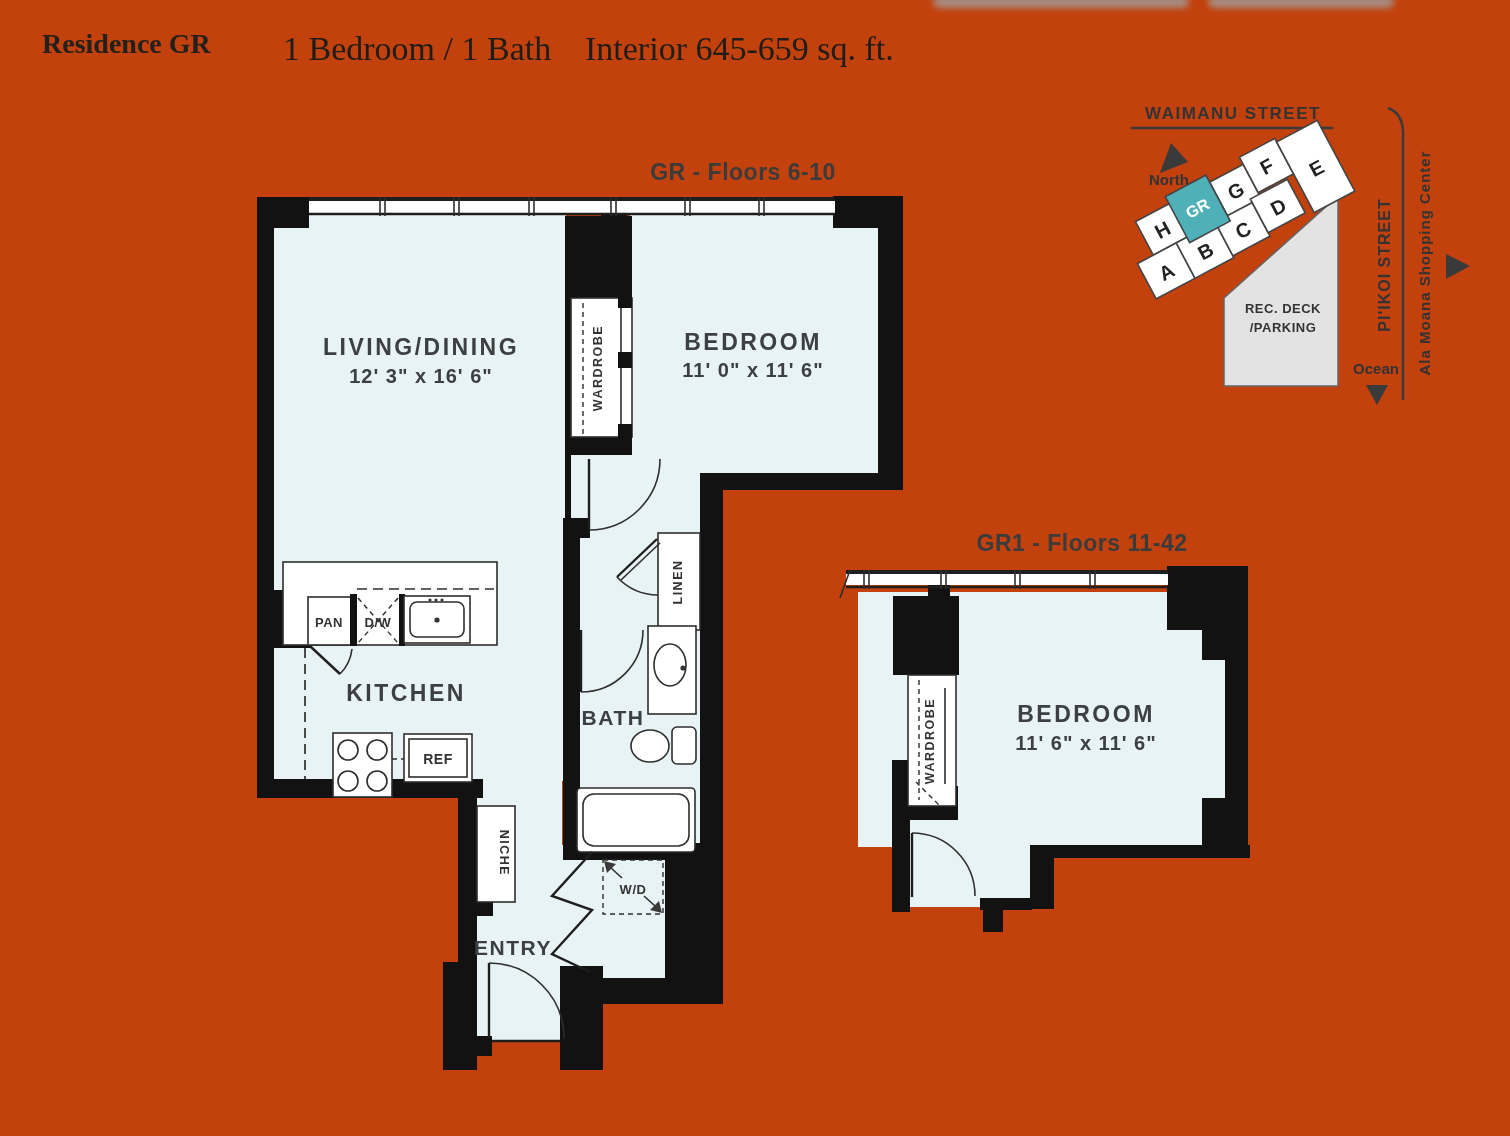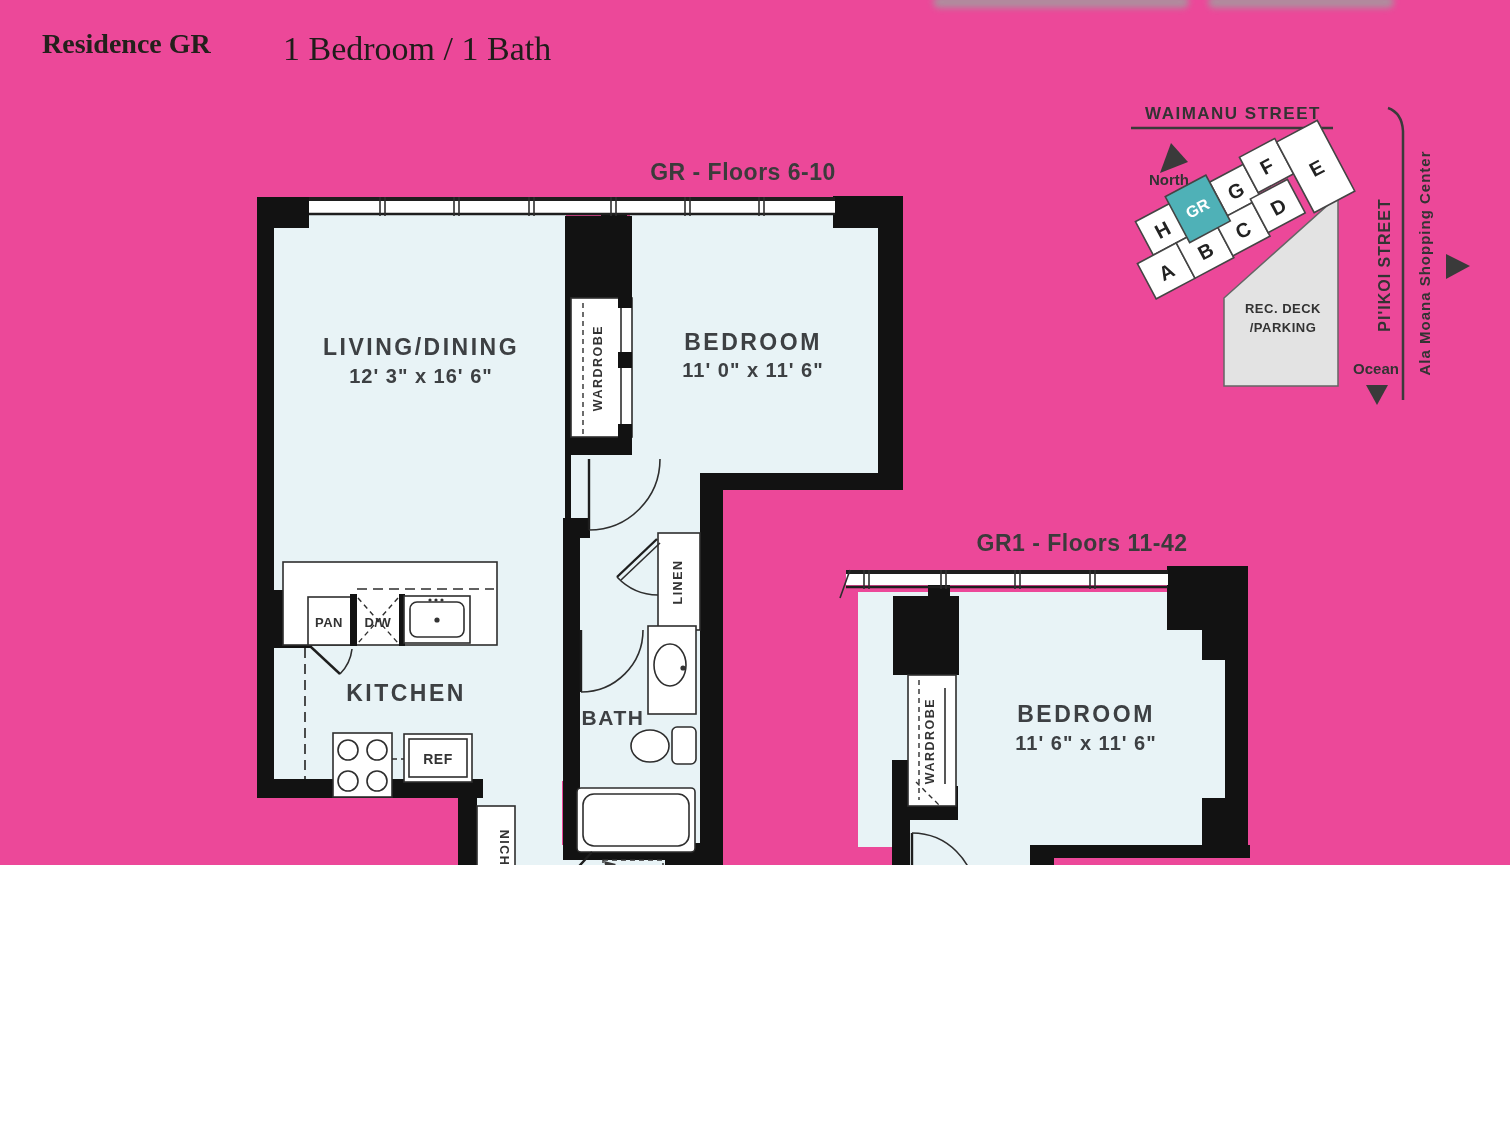--- a/index.html
+++ b/index.html
@@ -1,16 +1,16 @@
 <!DOCTYPE html>
 <html><head>
 <meta charset="utf-8">
 <style>
   html,body{margin:0;padding:0;background:#fff;}
-  #stage{position:relative;width:1510px;height:865px;background:#ec4899;overflow:hidden;
+  #stage{position:relative;width:1510px;height:1136px;background:#c2410c;overflow:hidden;
          font-family:"Liberation Sans",sans-serif;}
   .hdr{position:absolute;font-family:"Liberation Serif",serif;color:#24201c;white-space:nowrap;}
   .hdr-bold{left:42px;top:28px;font-size:28px;font-weight:700;}
   .hdr-reg{top:30px;font-size:34px;font-weight:400;color:#1f1d1a;}
   .shadowbar{position:absolute;top:-4px;height:12px;background:#9f9f9f;border-radius:6px;
              filter:blur(3px);opacity:.8;}
   svg{position:absolute;left:0;top:0;}
   .wall{fill:#121212;}
   .floor{fill:#e8f3f6;}
   .ln{stroke:#2e2e2e;stroke-width:1.6;fill:none;}
@@ -36,20 +36,21 @@
 </head>
 <body>
 
 <div id="stage">
 
   <div class="shadowbar" style="left:933px;width:256px;"></div>
   <div class="shadowbar" style="left:1208px;width:186px;"></div>
 
   <div class="hdr hdr-bold">Residence GR</div>
   <div class="hdr hdr-reg" style="left:283px;">1 Bedroom / 1 Bath</div>
+  <div class="hdr hdr-reg" style="left:585px;">Interior 645-659 sq. ft.</div>
 
   <svg width="1510" height="1136" viewBox="0 0 1510 1136">
 
     <g>
       <text class="ptitle" x="743" y="180" text-anchor="middle">GR - Floors 6-10</text>
 
       <g>
         <rect class="floor" x="274" y="212" width="292" height="569"></rect>
         <rect class="floor" x="630" y="212" width="250" height="263"></rect>
         <rect class="floor" x="566" y="296" width="68" height="239"></rect>

